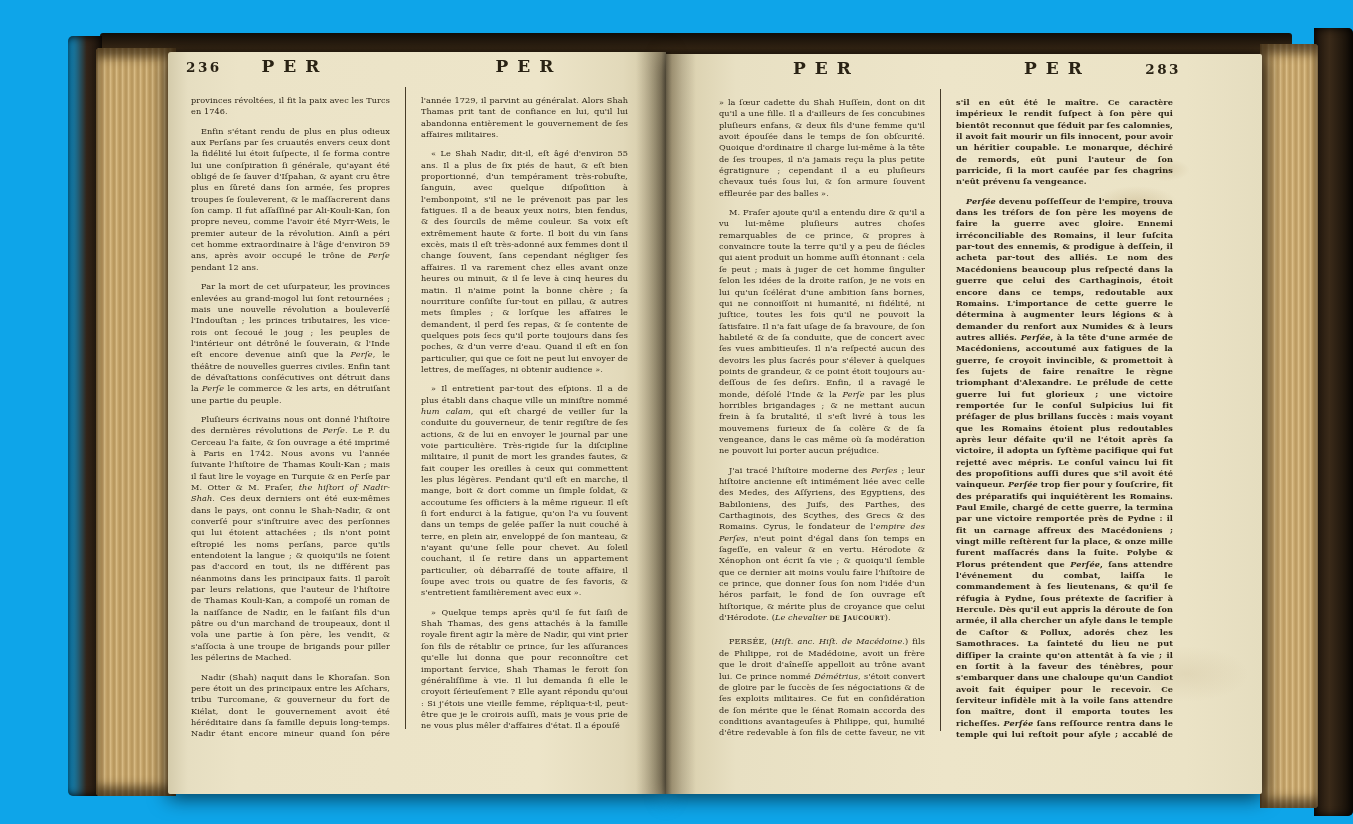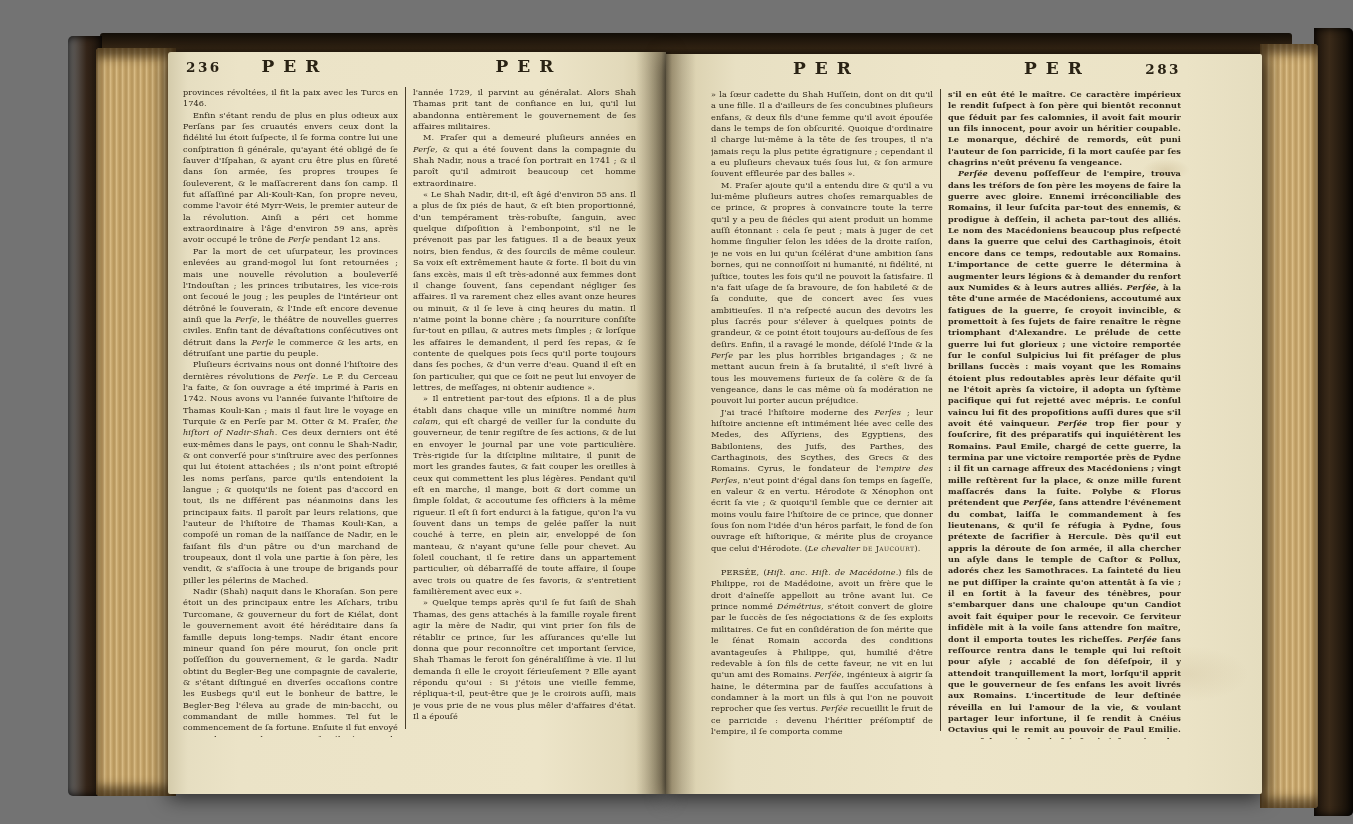--- a/index.html
+++ b/index.html
@@ -1,18 +1,18 @@
 <!DOCTYPE html>
 <html><head>
 <meta charset="utf-8">
 <style>
   html,body { margin:0; padding:0; background:#070605; }
   .stage {
     position:relative; width:1353px; height:824px; overflow:hidden;
-    background:#737373; font-family:"DejaVu Serif", serif;
+    background:#0ea5e9; font-family:"DejaVu Serif", serif;
   }
   
   .book-top {
     position:absolute; left:100px; top:33px; width:1192px; height:28px;
     background:linear-gradient(180deg,#120d07 0%,#342514 55%,#1d140c 100%);
     border-radius:3px;
   }
   .cover-left {
     position:absolute; left:68px; top:36px; width:34px; height:760px;
     background:linear-gradient(90deg,#0d0905,#30221604 0,#332418 55%,#19110a);
@@ -78,25 +78,25 @@
   .cols { display:flex; }
   .col {
     height:650px; overflow:hidden; text-align:justify;
     font-size:8.15px; line-height:11.35px; letter-spacing:.1px;
   }
   .text-left  .c1 { width:215px; }
   .text-left  .c2 { width:223px; }
   .text-right .c1 { width:222px; }
   .text-right .c2 { width:233px;font-weight:bold; }
   .rule { width:1px; height:642px; background:#463c29; margin:0 7px 0 7px; }
-  .para { margin:0; text-indent:10px; }
+  .para { margin:8px; text-indent:10px; }
   .col .para:first-child { text-indent:0; }
   .para.entry { margin-top:13px; }
   .para i { font-style:italic; }
-  .sc { font-variant:small-caps; letter-spacing:.4px; }
+  .sc { font-variant:small-caps; letter-spacing:.4px;font-weight:bold; }
 </style>
 </head>
 <body>
 
 <div class="stage">
   <div class="book-top"></div>
   <div class="cover-left"></div>
   <div class="cover-right"></div>
   <div class="edge-left"></div>
   <div class="edge-right"></div>
@@ -114,21 +114,20 @@
       <div class="col c1">
           <p class="para">provinces révoltées, il fit la paix avec les Turcs en 1746.</p>
           <p class="para">Enfin s'étant rendu de plus en plus odieux aux Perſans par ſes cruautés envers ceux dont la fidélité lui étoit ſuſpecte, il ſe forma contre lui une conſpiration ſi générale, qu'ayant été obligé de ſe ſauver d'Iſpahan, &amp; ayant cru être plus en ſûreté dans ſon armée, ſes propres troupes ſe ſouleverent, &amp; le maſſacrerent dans ſon camp. Il fut aſſaſſiné par Ali-Kouli-Kan, ſon propre neveu, comme l'avoir été Myrr-Weis, le premier auteur de la révolution. Ainſi a péri cet homme extraordinaire à l'âge d'environ 59 ans, après avoir occupé le trône de <i>Perſe</i> pendant 12 ans.</p>
           <p class="para">Par la mort de cet uſurpateur, les provinces enlevées au grand-mogol lui ſont retournées ; mais une nouvelle révolution a bouleverſé l'Indouſtan ; les princes tributaires, les vice-rois ont ſecoué le joug ; les peuples de l'intérieur ont détrôné le ſouverain, &amp; l'Inde eſt encore devenue ainſi que la <i>Perſe</i>, le théâtre de nouvelles guerres civiles. Enfin tant de dévaſtations conſécutives ont détruit dans la <i>Perſe</i> le commerce &amp; les arts, en détruiſant une partie du peuple.</p>
           <p class="para">Pluſieurs écrivains nous ont donné l'hiſtoire des dernières révolutions de <i>Perſe</i>. Le P. du Cerceau l'a faite, &amp; ſon ouvrage a été imprimé à Paris en 1742. Nous avons vu l'année ſuivante l'hiſtoire de Thamas Kouli-Kan ; mais il faut lire le voyage en Turquie &amp; en Perſe par M. Otter &amp; M. Fraſer, <i>the hiſtori of Nadir-Shah</i>. Ces deux derniers ont été eux-mêmes dans le pays, ont connu le Shah-Nadir, &amp; ont converſé pour s'inſtruire avec des perſonnes qui lui étoient attachées ; ils n'ont point eſtropié les noms perſans, parce qu'ils entendoient la langue ; &amp; quoiqu'ils ne ſoient pas d'accord en tout, ils ne différent pas néanmoins dans les principaux faits. Il paroît par leurs relations, que l'auteur de l'hiſtoire de Thamas Kouli-Kan, a compoſé un roman de la naiſſance de Nadir, en le faiſant fils d'un pâtre ou d'un marchand de troupeaux, dont il vola une partie à ſon père, les vendit, &amp; s'aſſocia à une troupe de brigands pour piller les pélerins de Mached.</p>
           <p class="para">Nadir (Shah) naquit dans le Khoraſan. Son pere étoit un des principaux entre les Aſchars, tribu Turcomane, &amp; gouverneur du fort de Kiélat, dont le gouvernement avoit été héréditaire dans ſa famille depuis long-temps. Nadir étant encore mineur quand ſon pére mourut, ſon oncle prit poſſeſſion du gouvernement, &amp; le garda. Nadir obtint du Begler-Beg une compagnie de cavalerie, &amp; s'étant diſtingué en diverſes occaſions contre les Eusbegs qu'il eut le bonheur de battre, le Begler-Beg l'éleva au grade de min-bacchi, ou commandant de mille hommes. Tel fut le commencement de ſa fortune. Enſuite il fut envoyé contre les Turcs, les vainquit, fut élevé au grade de lieutenant-général ; &amp; au commencement de</p>
         </div>
       <div class="rule"></div>
       <div class="col c2">
           <p class="para">l'année 1729, il parvint au généralat. Alors Shah Thamas prit tant de confiance en lui, qu'il lui abandonna entièrement le gouvernement de ſes affaires militaires.</p>
-          <p class="para">M. Fraſer qui a demeuré pluſieurs années en <i>Perſe</i>, &amp; qui a été ſouvent dans la compagnie du Shah Nadir, nous a tracé ſon portrait en 1741 ; &amp; il paroît qu'il admiroit beaucoup cet homme extraordinaire.</p>
           <p class="para">« Le Shah Nadir, dit-il, eſt âgé d'environ 55 ans. Il a plus de ſix piés de haut, &amp; eſt bien proportionné, d'un tempérament très-robuſte, ſanguin, avec quelque diſpoſition à l'embonpoint, s'il ne le prévenoit pas par les fatigues. Il a de beaux yeux noirs, bien fendus, &amp; des ſourcils de même couleur. Sa voix eſt extrêmement haute &amp; forte. Il boit du vin ſans excès, mais il eſt très-adonné aux femmes dont il change ſouvent, ſans cependant négliger ſes affaires. Il va rarement chez elles avant onze heures ou minuit, &amp; il ſe leve à cinq heures du matin. Il n'aime point la bonne chère ; ſa nourriture conſiſte ſur-tout en pillau, &amp; autres mets ſimples ; &amp; lorſque les affaires le demandent, il perd ſes repas, &amp; ſe contente de quelques pois ſecs qu'il porte toujours dans ſes poches, &amp; d'un verre d'eau. Quand il eſt en ſon particulier, qui que ce ſoit ne peut lui envoyer de lettres, de meſſages, ni obtenir audience ».</p>
           <p class="para">» Il entretient par-tout des eſpions. Il a de plus établi dans chaque ville un miniſtre nommé <i>hum calam</i>, qui eſt chargé de veiller ſur la conduite du gouverneur, de tenir regiſtre de ſes actions, &amp; de lui en envoyer le journal par une voie particulière. Très-rigide ſur la diſcipline militaire, il punit de mort les grandes fautes, &amp; fait couper les oreilles à ceux qui commettent les plus légères. Pendant qu'il eſt en marche, il mange, boit &amp; dort comme un ſimple ſoldat, &amp; accoutume ſes officiers à la même rigueur. Il eſt ſi fort endurci à la fatigue, qu'on l'a vu ſouvent dans un temps de gelée paſſer la nuit couché à terre, en plein air, enveloppé de ſon manteau, &amp; n'ayant qu'une ſelle pour chevet. Au ſoleil couchant, il ſe retire dans un appartement particulier, où débarraſſé de toute affaire, il ſoupe avec trois ou quatre de ſes favoris, &amp; s'entretient familièrement avec eux ».</p>
           <p class="para">» Quelque temps après qu'il ſe fut ſaiſi de Shah Thamas, des gens attachés à la famille royale firent agir la mère de Nadir, qui vint prier ſon fils de rétablir ce prince, ſur les aſſurances qu'elle lui donna que pour reconnoître cet important ſervice, Shah Thamas le feroit ſon généraliſſime à vie. Il lui demanda ſi elle le croyoit ſérieuſement ? Elle ayant répondu qu'oui : Si j'étois une vieille femme, répliqua-t-il, peut-être que je le croirois auſſi, mais je vous prie de ne vous plus mêler d'affaires d'état. Il a épouſé</p>
         </div>
     </div>
   </div>
 
   <div class="textblock text-right">
     <div class="hdr-row">
       <span class="running-header h1">PER</span>

